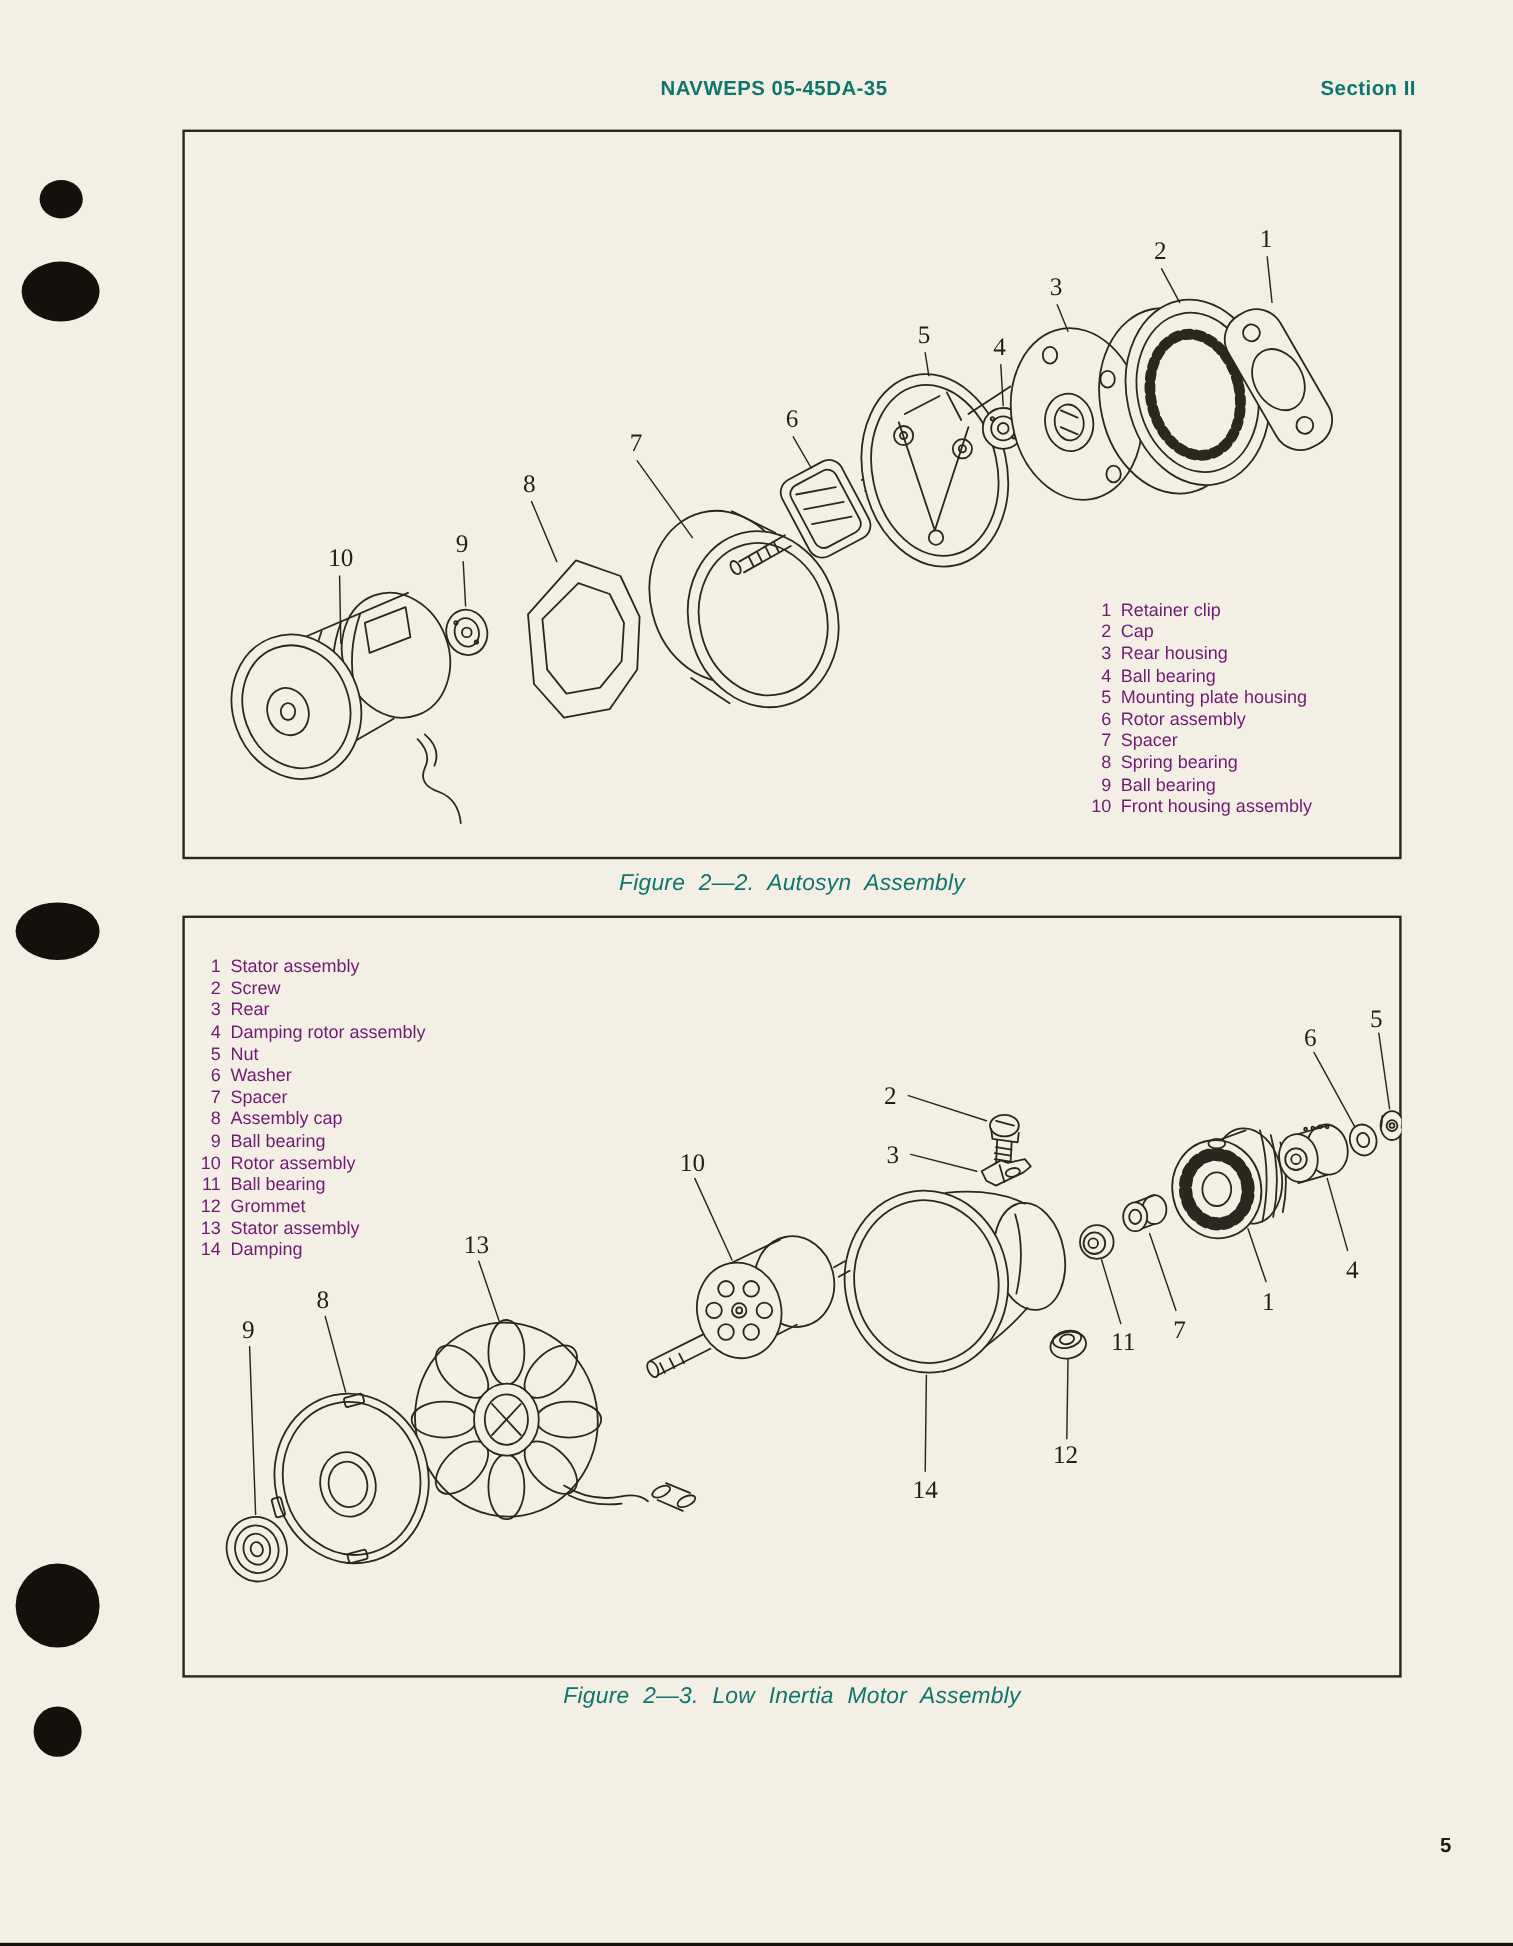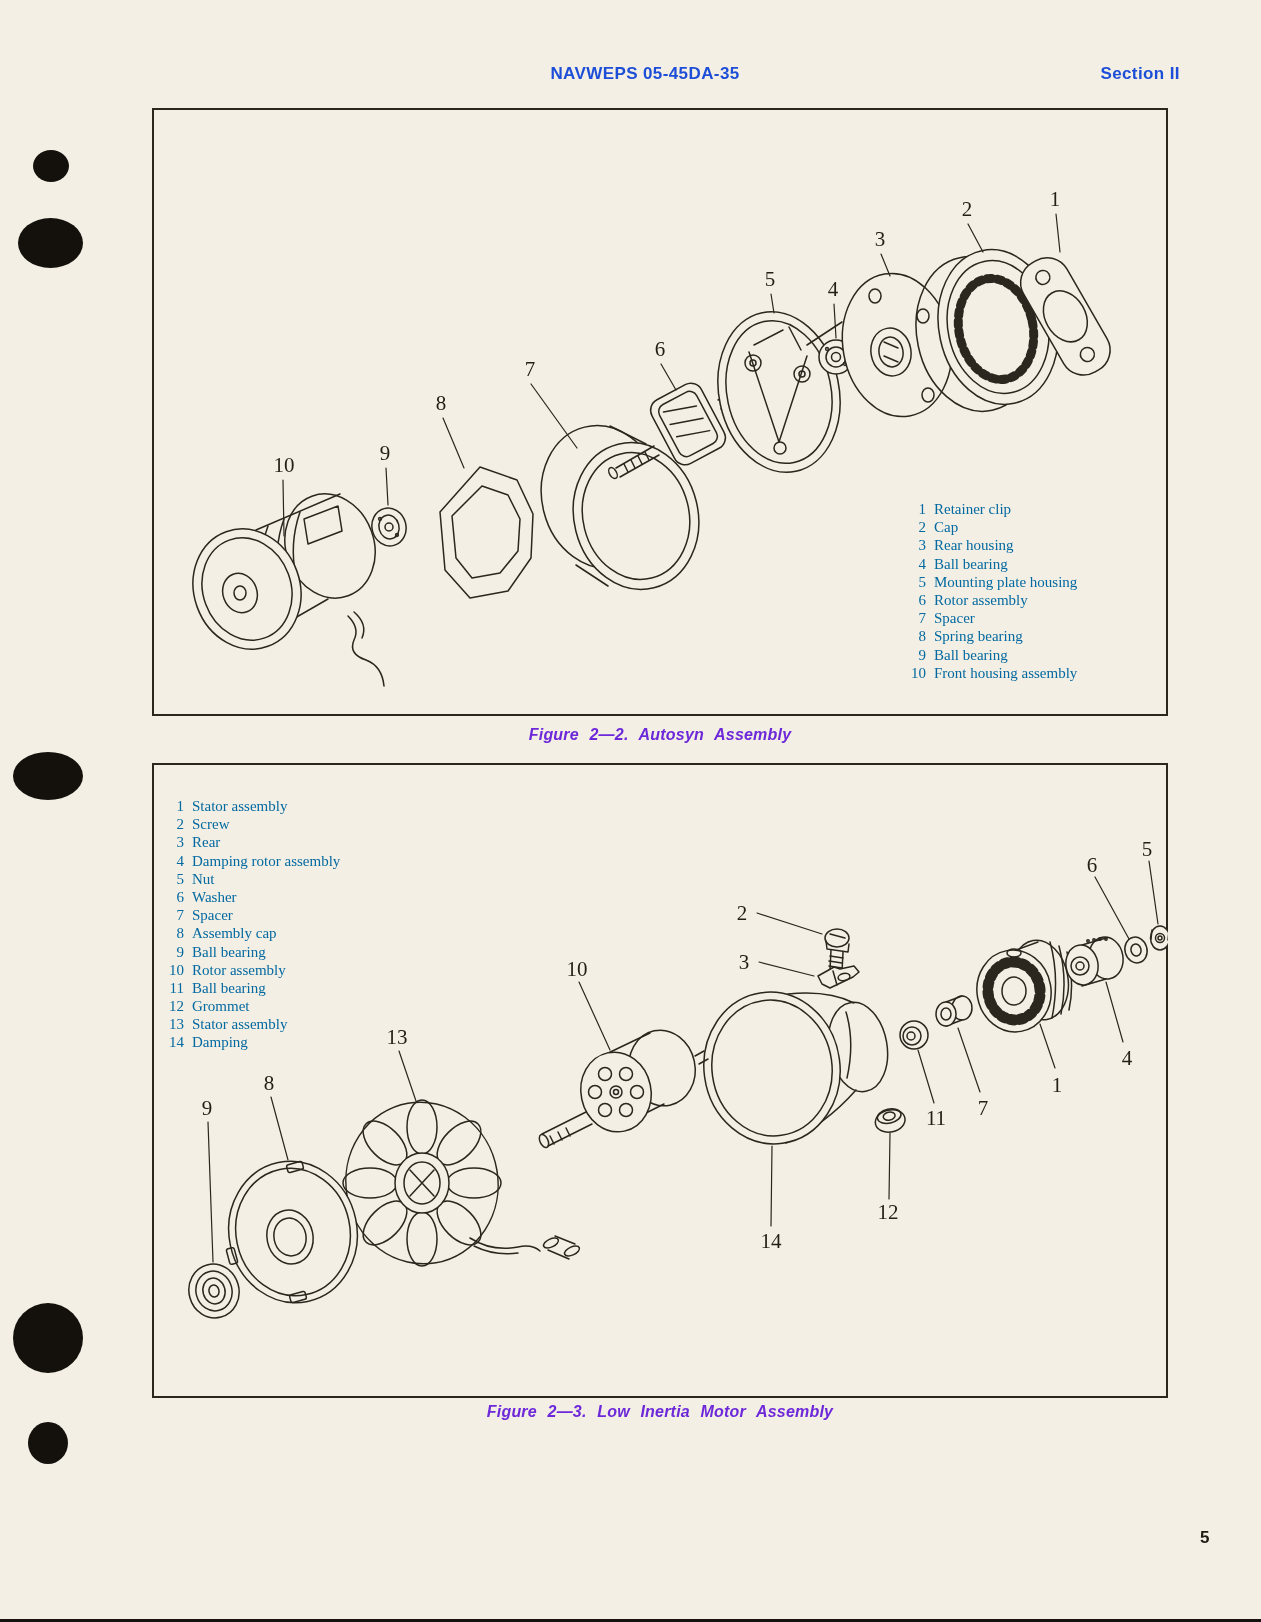--- a/index.html
+++ b/index.html
@@ -1,29 +1,29 @@
 <!DOCTYPE html>
 <html><head>
 <meta charset="utf-8">
 <style>
   html,body{margin:0;padding:0;}
   body{
     width:1261px;height:1622px;position:relative;overflow:hidden;
     background:#f3efe4;font-family:"Liberation Sans",sans-serif;
   }
   .abs{position:absolute;}
-  .hdr{font-weight:bold;font-size:17px;color:#1d4ed8;letter-spacing:.4px;white-space:nowrap;}
+  .hdr{font-weight:bold;font-size:17px;color:#0f766e;letter-spacing:.4px;white-space:nowrap;}
   .pagenum{font-weight:bold;font-size:17px;color:#1f1a12;}
   .caption{
-    font-weight:bold;font-style:italic;font-size:16px;color:#6d28d9;
+    font-weight:normal;font-style:italic;font-size:19px;color:#0f766e;
     word-spacing:6px;letter-spacing:.2px;white-space:nowrap;transform:translateX(-50%);
   }
   .fig-box{position:absolute;border:2px solid #2b261e;box-sizing:border-box;background:transparent;}
   .dot{position:absolute;background:#14110d;border-radius:50%;}
-  .plist{position:absolute;font-family:Liberation Serif, serif;font-size:15px;color:#0369a1;}
+  .plist{position:absolute;font-family:Liberation Sans, sans-serif;font-size:15px;color:#701a75;}
   .prow{height:18.2px;line-height:18.2px;white-space:nowrap;}
   .pnum{display:inline-block;text-align:right;width:24px;}
   .list23 .pnum{width:26px;}
   .pname{margin-left:8px;}
   svg.figsvg{position:absolute;}
   svg text{font-family:"Liberation Serif",serif;font-size:21px;fill:#241e14;text-anchor:middle;}
   .bottom-edge{position:absolute;left:0;bottom:0;width:100%;height:3px;background:#16120d;}
 </style>
 </head>
 <body>

